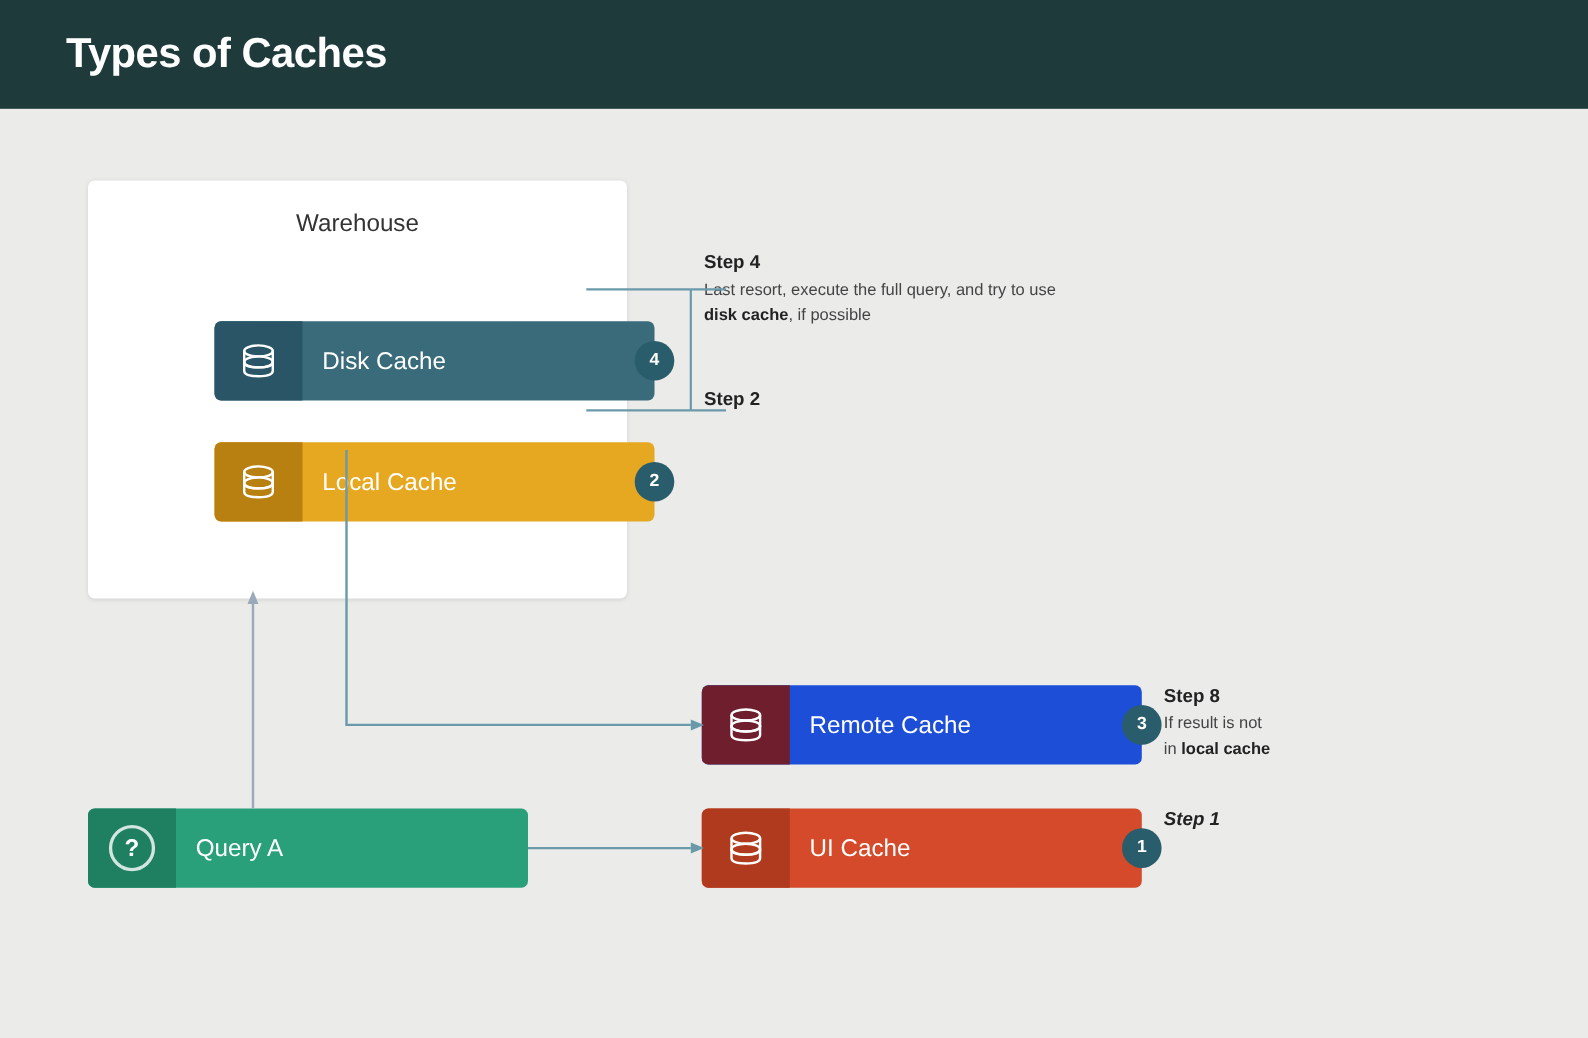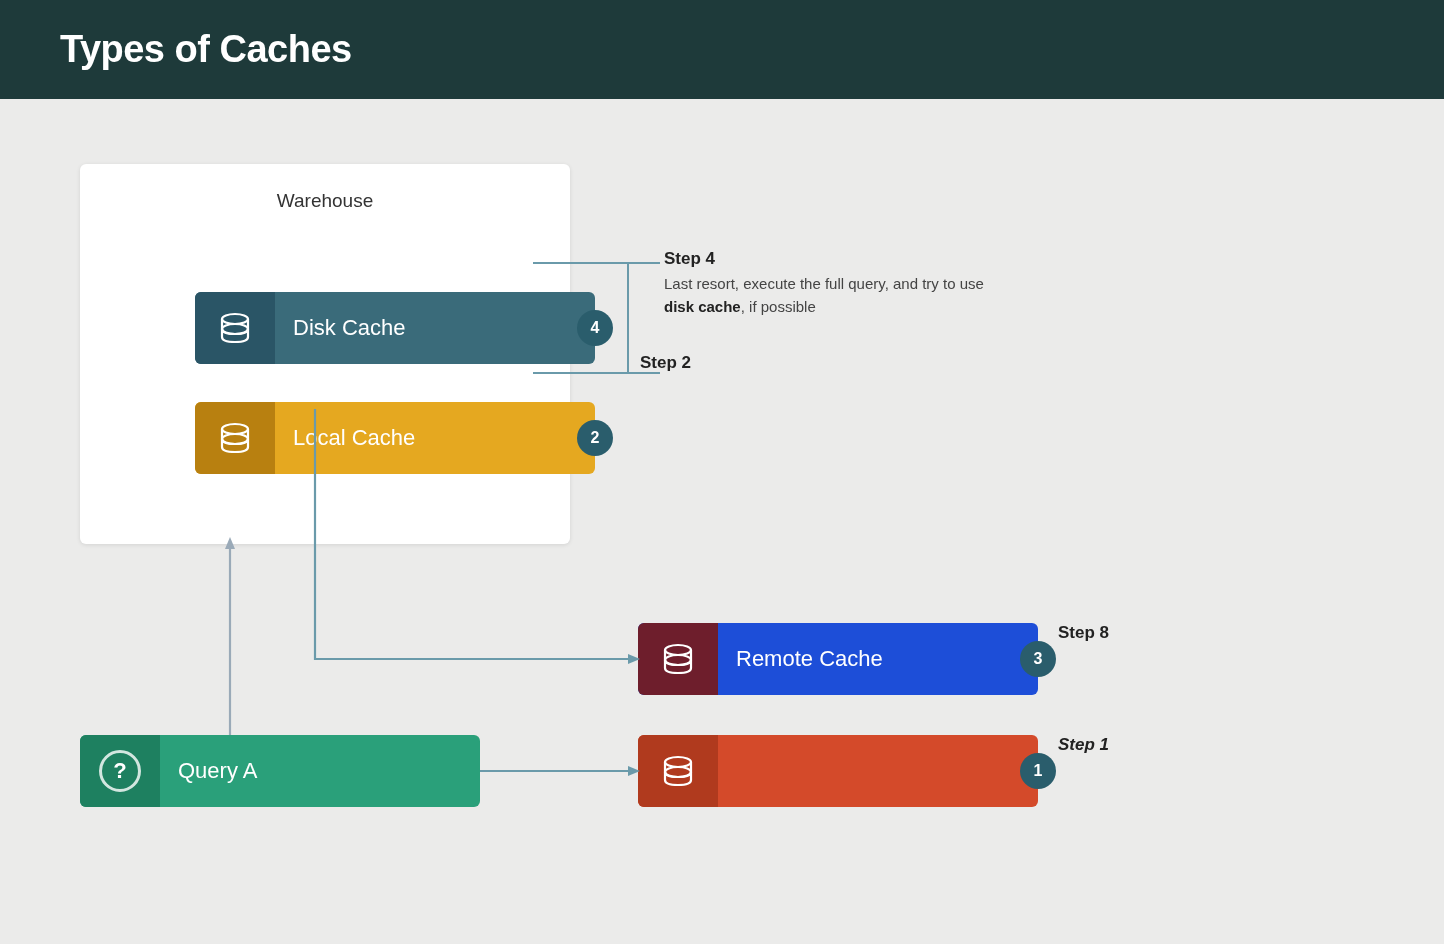--- a/index.html
+++ b/index.html
@@ -38,21 +38,21 @@
       top: 65px;
       width: 490px;
       height: 380px;
       background: #ffffff;
       border-radius: 6px;
       box-shadow: 0 1px 4px rgba(0,0,0,0.1);
     }
     .warehouse-label {
       text-align: center;
       padding-top: 26px;
-      font-size: 19px;
+      font-size: 22px;
       color: #333;
       font-weight: 400;
     }
 
     
     .cache-item {
       display: flex;
       align-items: center;
       border-radius: 6px;
       position: relative;
@@ -141,24 +141,23 @@
       color: #444;
       line-height: 1.5;
     }
     .step-body strong {
       font-weight: 700;
       color: #222;
     }
 
     
     .step4-text {
-      left: 664px;
+      left: 640px;
       top: 130px;
       width: 340px;
-      margin-top: 20px;
     }
 
     
     .step2-text {
       left: 640px;
       top: 254px;
       width: 300px;
     }
 
     
@@ -315,35 +314,39 @@
   <div class="ui-cache-wrapper">
     <div class="cache-item ui-cache-item">
       <div class="cache-icon-box ui-cache-icon">
         <svg class="db-icon" viewBox="0 0 38 38">
           <ellipse cx="19" cy="10" rx="13" ry="5" fill="none" stroke="white" stroke-width="2.2"></ellipse>
           <path d="M6 10 L6 20 Q6 25 19 25 Q32 25 32 20 L32 10" fill="none" stroke="white" stroke-width="2.2"></path>
           <ellipse cx="19" cy="20" rx="13" ry="5" fill="none" stroke="white" stroke-width="2.2"></ellipse>
           <path d="M6 20 L6 28 Q6 33 19 33 Q32 33 32 28 L32 20" fill="none" stroke="white" stroke-width="2.2"></path>
         </svg>
       </div>
+      <span class="cache-label">UI Cache</span>
       <div class="step-badge">1</div>
     </div>
   </div>
 
   <div class="query-a-wrapper">
     <div class="cache-item query-a-item">
       <div class="cache-icon-box query-a-icon">
         <div class="question-circle">?</div>
       </div>
       <span class="cache-label">Query A</span>
     </div>
   </div>
 
   <div class="step-text step3-text">
     <div class="step-title">Step 8</div>
+    <div class="step-body">
+      If result is not<br>in <strong>local cache</strong>
+    </div>
   </div>
 
   <div class="step-text step1-text">
     <div class="step-title">Step 1</div>
   </div>
 
   <svg class="arrow-svg" style="left:0;top:0;width:1444px;height:944px;">
 
     <line x1="628" y1="164" x2="628" y2="274" stroke="#6a9aaa" stroke-width="2"></line>
 

